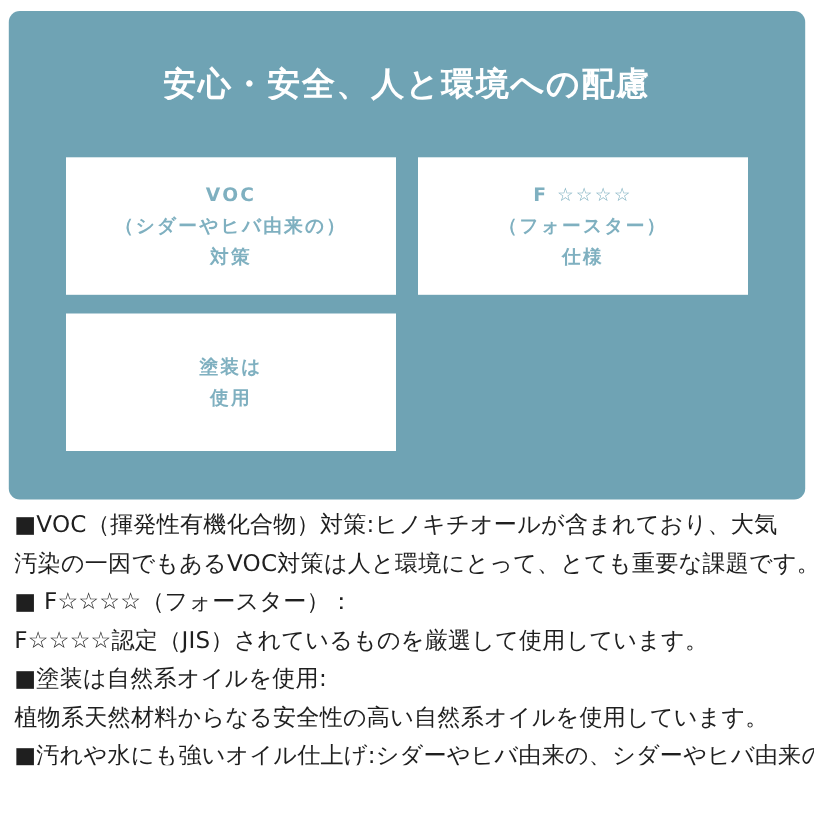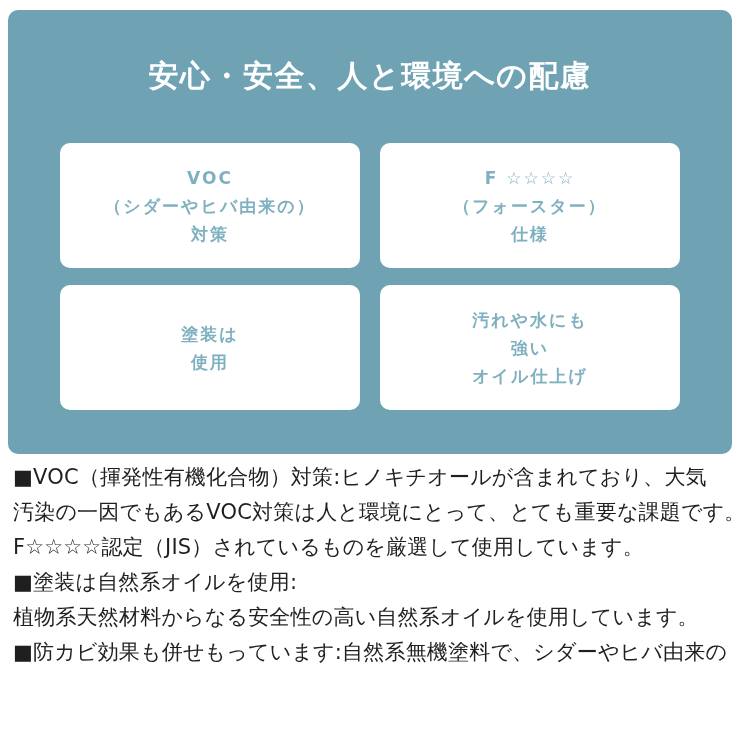--- a/index.html
+++ b/index.html
@@ -38,21 +38,21 @@
   .cards {
     display: grid;
     grid-template-columns: 1fr 1fr;
     column-gap: 20px;
     row-gap: 17px;
     grid-auto-rows: 125px;
     margin: 0 52px;
   }
   .card {
     background: var(--card-bg, #ffffff);
-    border-radius: 10px;
+    border-radius: 0;
     display: flex;
     flex-direction: column;
     align-items: center;
     justify-content: center;
     text-align: center;
     color: var(--card-text, #7fb0c0);
     font-size: 17px;
     font-weight: bold;
     line-height: 28px;
     letter-spacing: 2px;
@@ -92,31 +92,27 @@
         <span>F ☆☆☆☆</span>
         <span>（フォースター）</span>
         <span>仕様</span>
       </div>
 
       <div class="card">
         <span>塗装は</span>
         <span>使用</span>
       </div>
 
-      <div class="card">
-        <span>汚れや水にも</span>
-        <span>強い</span>
-        <span>オイル仕上げ</span>
-      </div>
 
     </div>
   </div>
 
   <div class="desc">
     <div class="desc-line">■VOC（揮発性有機化合物）対策:ヒノキチオールが含まれており、大気</div>
     <div class="desc-line">汚染の一因でもあるVOC対策は人と環境にとって、とても重要な課題です。</div>
+    <div class="desc-line">■ F☆☆☆☆（フォースター）：</div>
     <div class="desc-line">F☆☆☆☆認定（JIS）されているものを厳選して使用しています。</div>
     <div class="desc-line">■塗装は自然系オイルを使用:</div>
     <div class="desc-line">植物系天然材料からなる安全性の高い自然系オイルを使用しています。</div>
-    <div class="desc-line">■防カビ効果も併せもっています:自然系無機塗料で、シダーやヒバ由来の</div>
+    <div class="desc-line">■汚れや水にも強いオイル仕上げ:シダーやヒバ由来の、シダーやヒバ由来の</div>
   </div>
 
 </div>
 
 </body></html>

